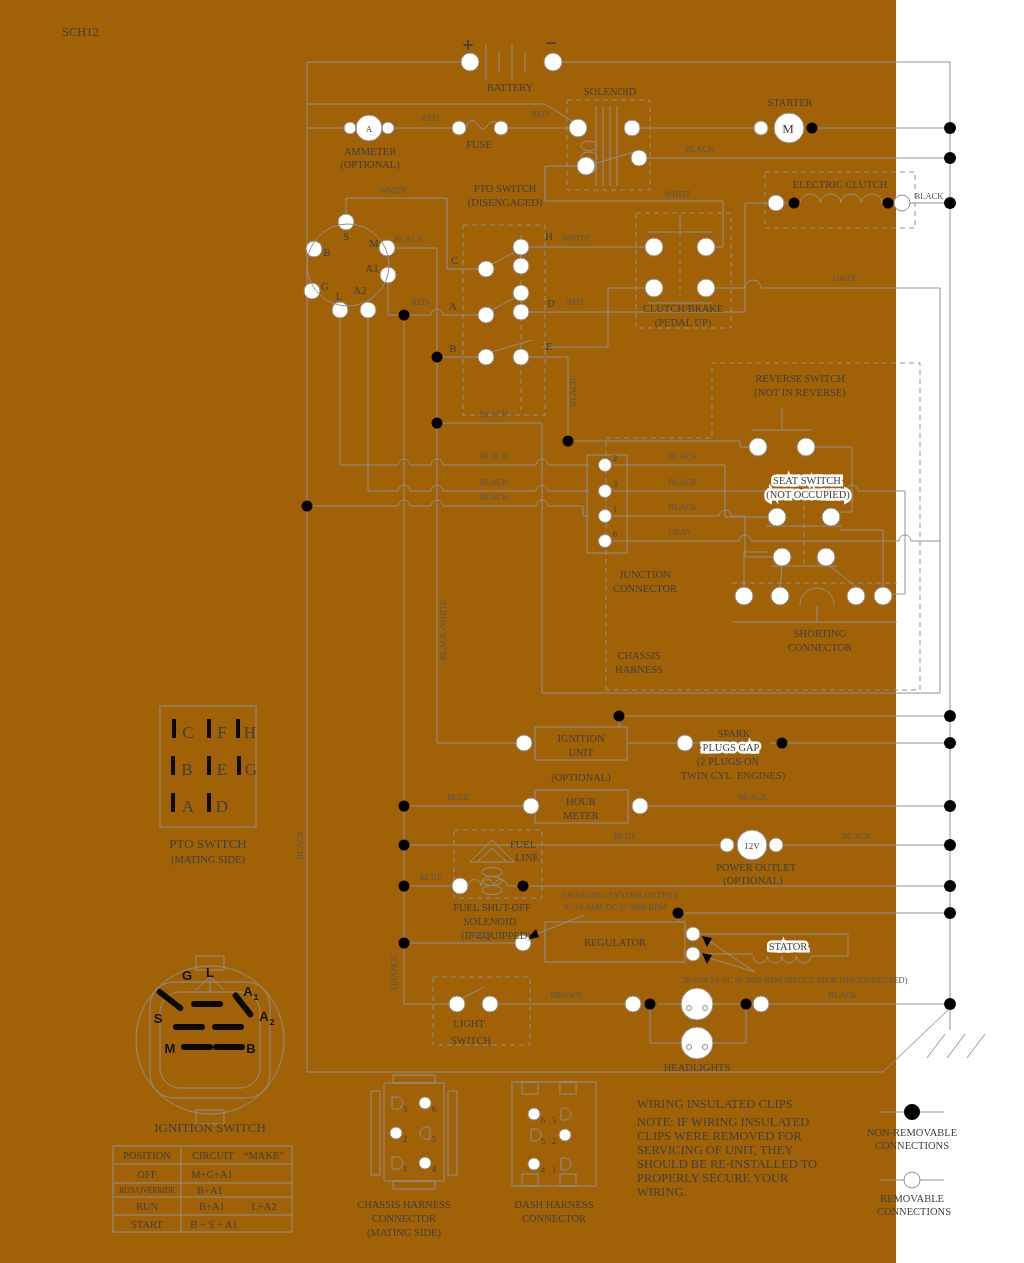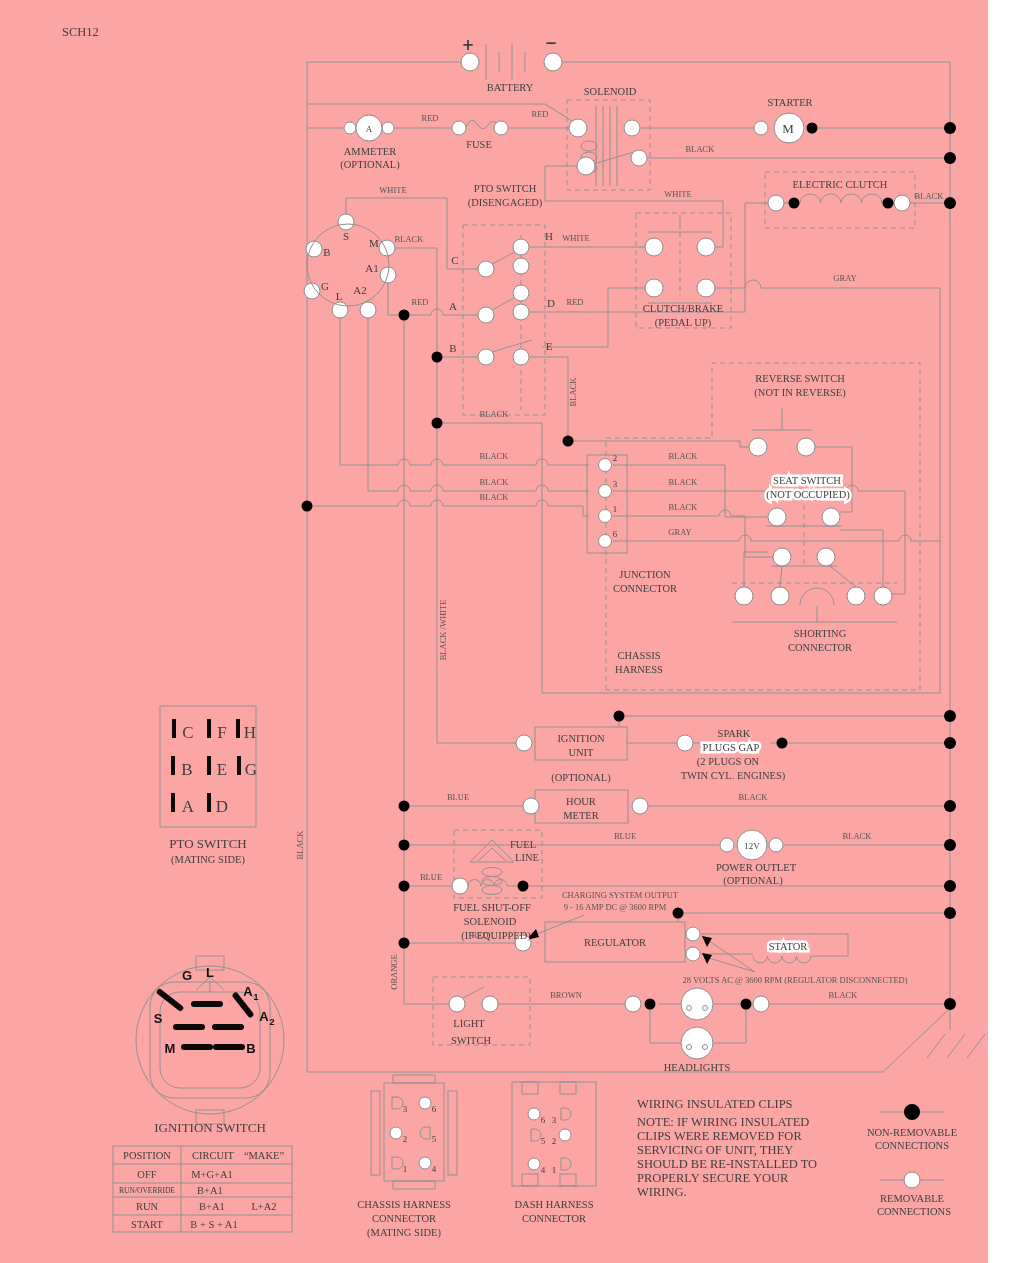--- a/index.html
+++ b/index.html
@@ -1,16 +1,16 @@
 <!DOCTYPE html>
 <html><head>
 <meta charset="utf-8">
 <style>
   html,body{margin:0;padding:0;background:#fff}
-  .page{position:relative;width:988px;height:1263px;background:#fca5a5;font-family:"Liberation Serif",serif}
+  .page{position:relative;width:896px;height:1263px;background:#a16207;font-family:"Liberation Serif",serif}
   svg{font-family:"Liberation Serif",serif}
   .w{fill:none;stroke:#919191;stroke-width:1}
   .dsh{fill:none;stroke:#919191;stroke-width:1;stroke-dasharray:5 4}
   .t{fill:#fff;stroke:#8d8d8d;stroke-width:1}
   .d{fill:#000;stroke:none}
   .bar{fill:#0a0a0a;stroke:none}
   text{fill:#3f3f3f}
   .L{font-size:10.5px;text-anchor:middle}
   .S{font-size:8.5px;text-anchor:middle;fill:#555}
   .T{font-size:11px;text-anchor:middle}

